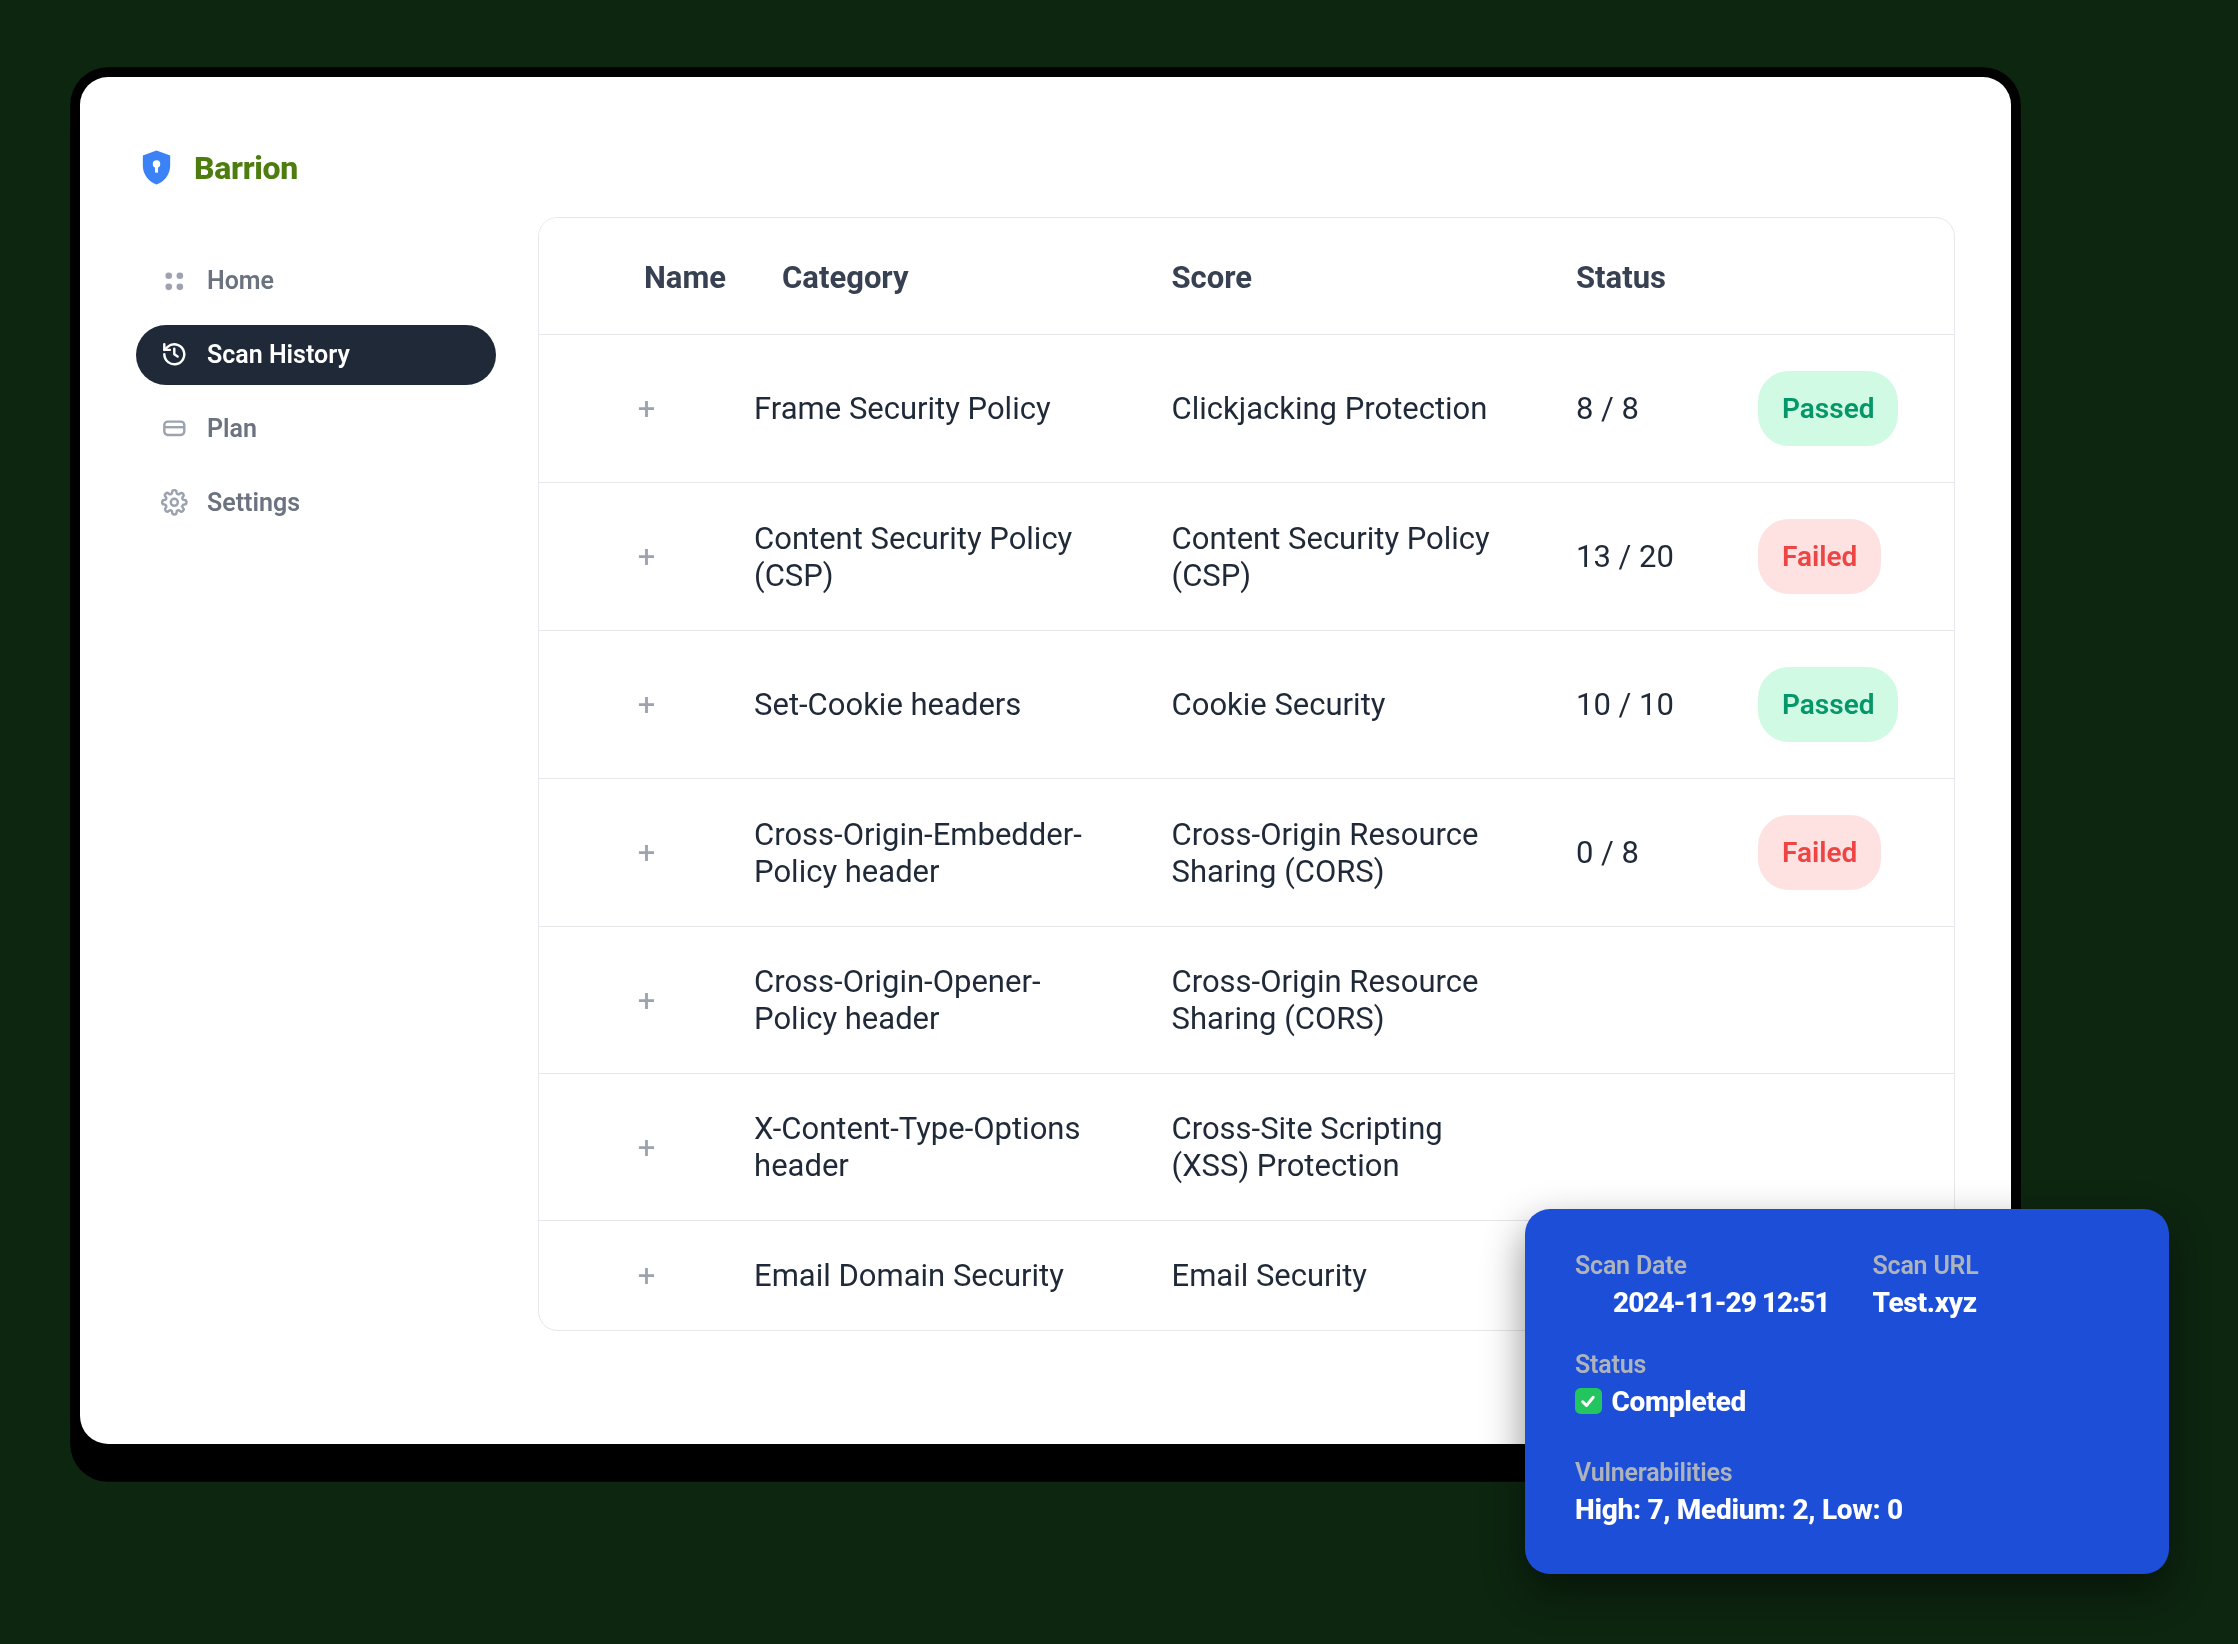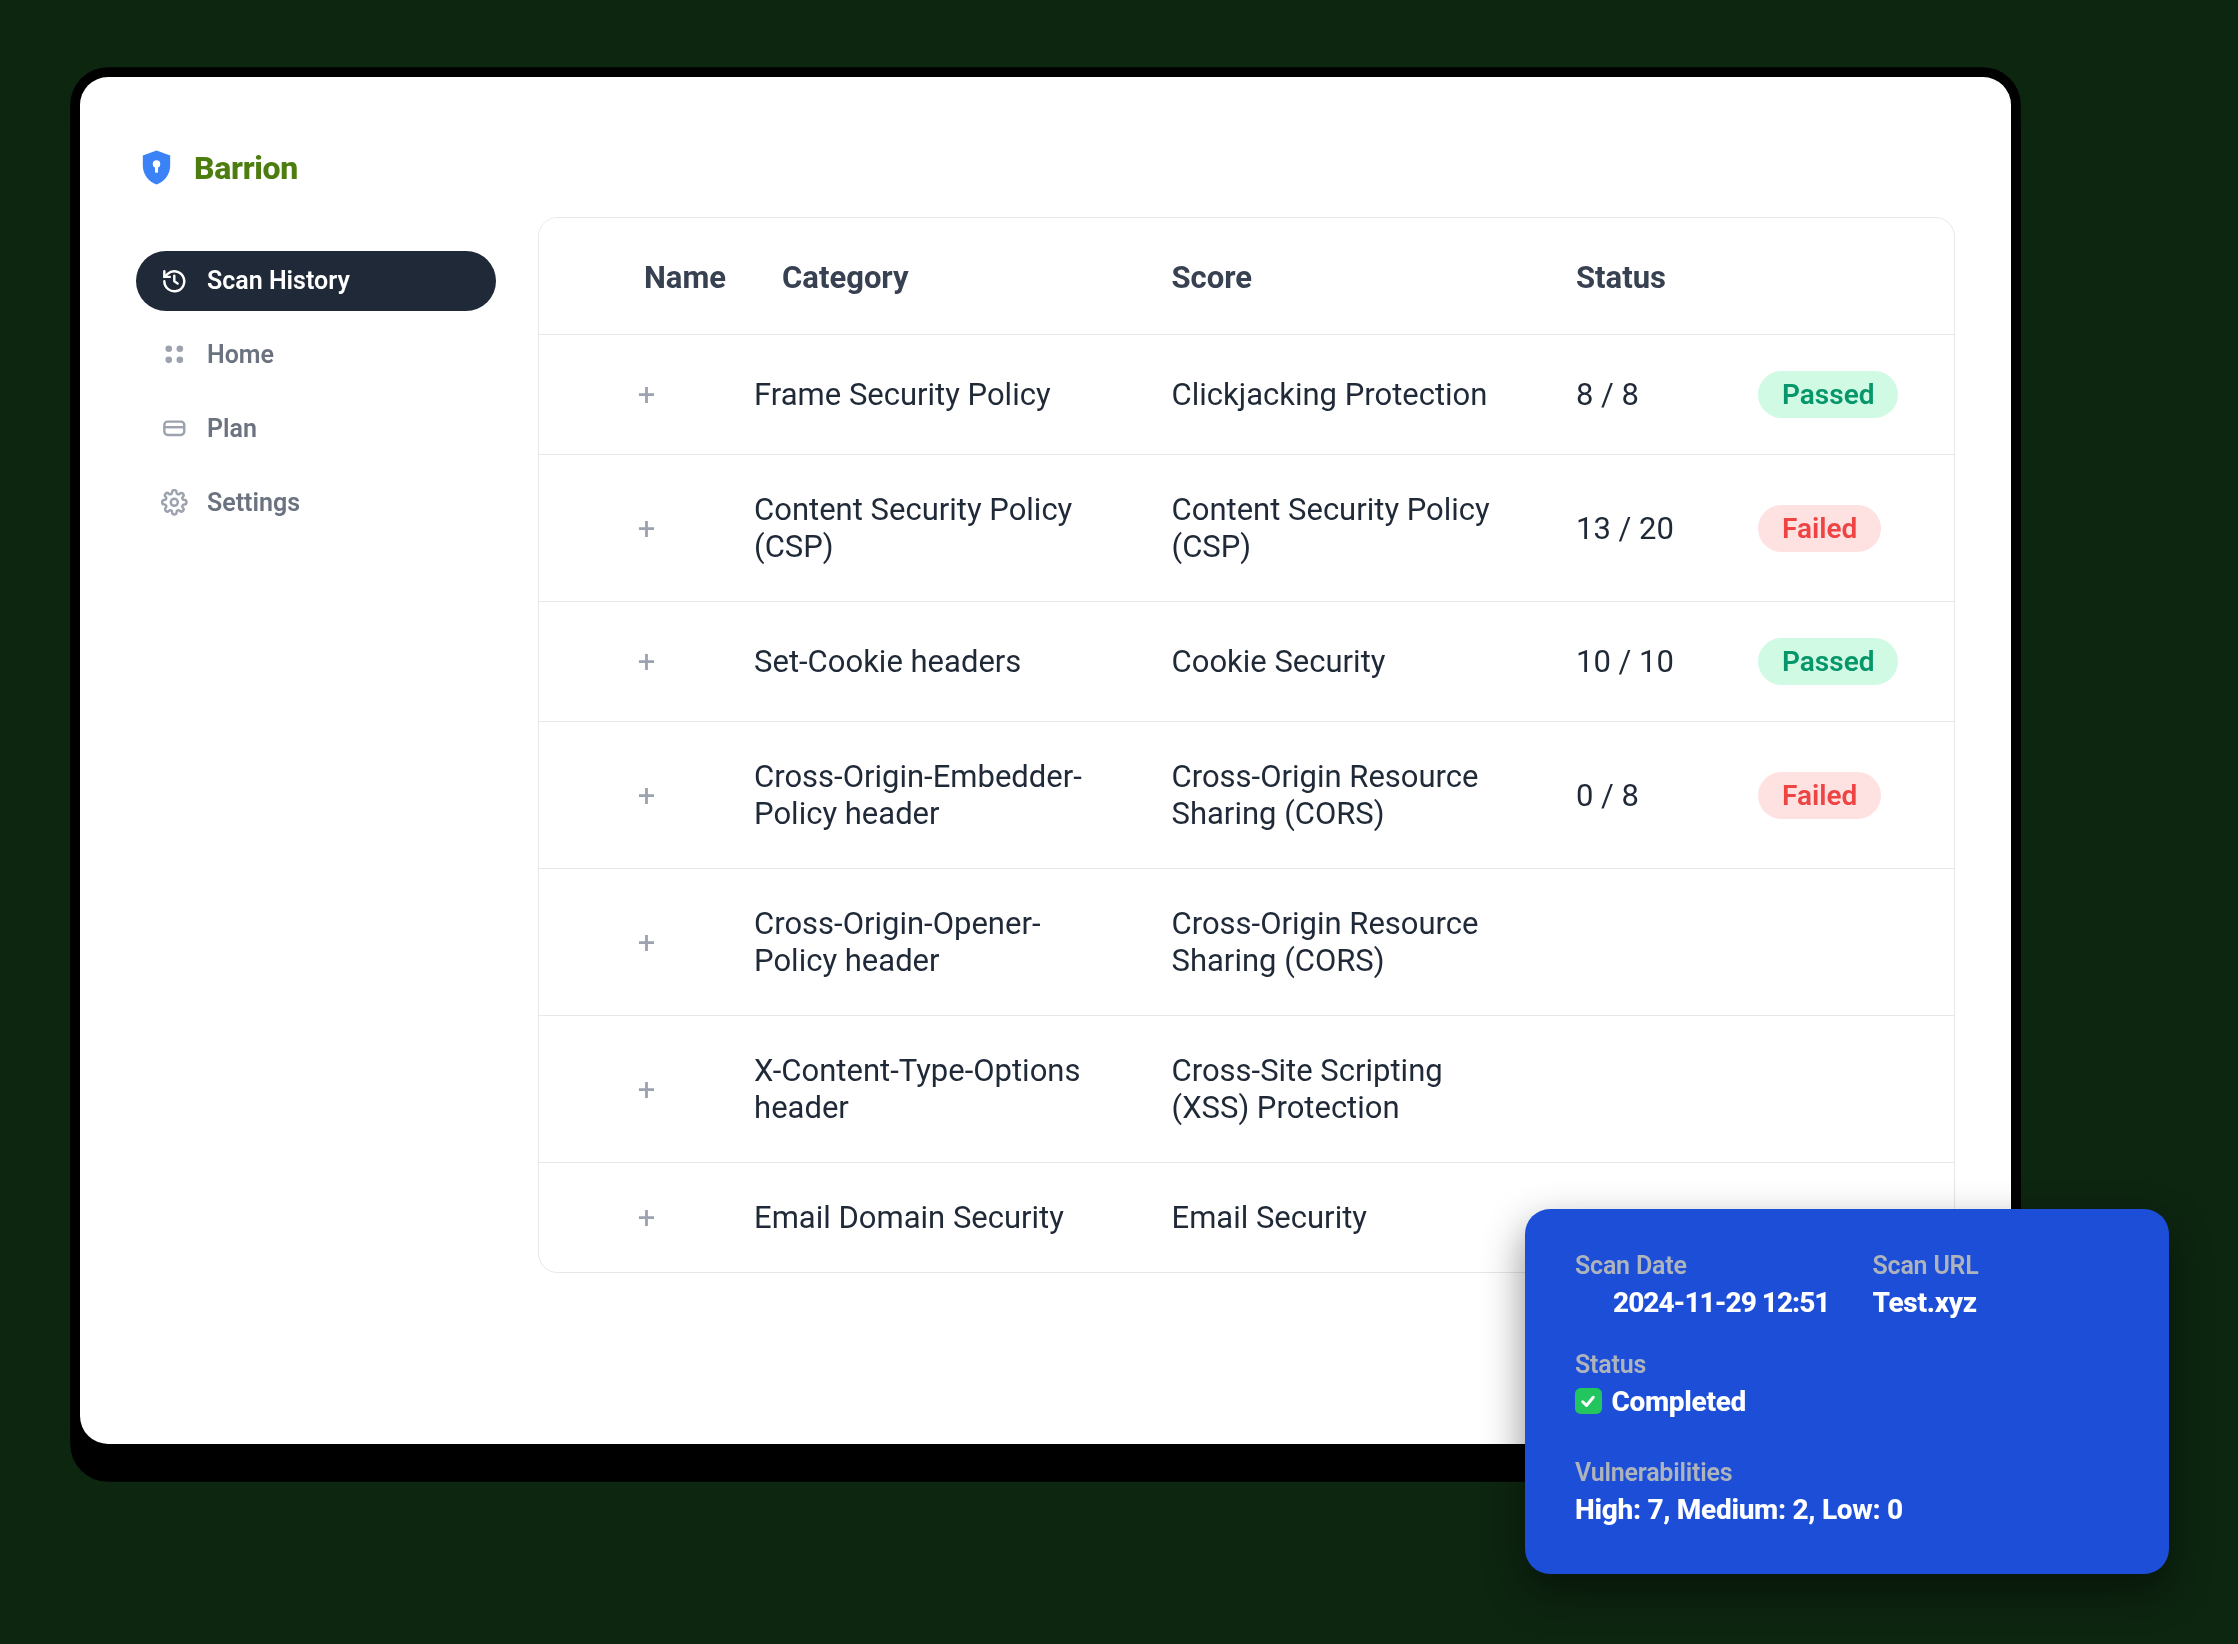--- a/index.html
+++ b/index.html
@@ -99,21 +99,21 @@
     font-weight: 400;
     font-size: 31px;
   }
   tbody td.name-cell { padding-left: 0; max-width: 364px; }
   tbody td.cat-cell  { max-width: 378px; }
   tbody td.score-cell { white-space: nowrap; width: 182px; }
   tbody td.status-cell { width: 224px; }
 
   .badge {
     display: inline-block;
-    padding: 7px 24px;
+    padding: 21px 24px;
     border-radius: 31px;
     font-size: 28px;
     font-weight: 600;
   }
   .badge.passed { background: #d1fae5; color: #059669; }
   .badge.failed { background: #fee2e2; color: #ef4444; }
 
   
   .summary-card {
     position: absolute;
@@ -170,41 +170,41 @@
         <svg viewBox="0 0 24 24" width="41" height="41" fill="#3b82f6">
           <path d="M12 2 L20 5 V11 C20 16 16.5 20.5 12 22 C7.5 20.5 4 16 4 11 V5 Z"></path>
           <circle cx="12" cy="10" r="2.2" fill="#fff"></circle>
           <rect x="11.1" y="11" width="1.8" height="4" fill="#fff"></rect>
         </svg>
       </span>
       <span class="brand-name">Barrion</span>
     </div>
 
     <nav class="nav">
-      <div class="nav-item active">
-        <span class="icon-slot">
-          <svg viewBox="0 0 24 24" width="26.6" height="26.6" fill="none" stroke="#fff" stroke-width="2.2" stroke-linecap="round" stroke-linejoin="round">
-            <path d="M3 12a9 9 0 1 0 3-6.7L3 8"></path>
-              <polyline points="3 3 3 8 8 8"></polyline>
-              <polyline points="12 7 12 12 15 14"></polyline>
-          </svg>
-        </span>
-        <span>Scan History</span>
-      </div>
-
       <div class="nav-item">
         <span class="icon-slot">
           <svg viewBox="0 0 24 24" width="26.6" height="26.6" fill="#9ca3af">
               <circle cx="7" cy="7" r="3"></circle>
               <circle cx="17" cy="7" r="3"></circle>
               <circle cx="7" cy="17" r="3"></circle>
               <circle cx="17" cy="17" r="3"></circle>
             </svg>
         </span>
         <span>Home</span>
+      </div>
+
+      <div class="nav-item active">
+        <span class="icon-slot">
+          <svg viewBox="0 0 24 24" width="26.6" height="26.6" fill="none" stroke="#fff" stroke-width="2.2" stroke-linecap="round" stroke-linejoin="round">
+            <path d="M3 12a9 9 0 1 0 3-6.7L3 8"></path>
+              <polyline points="3 3 3 8 8 8"></polyline>
+              <polyline points="12 7 12 12 15 14"></polyline>
+          </svg>
+        </span>
+        <span>Scan History</span>
       </div>
 
       <div class="nav-item">
         <span class="icon-slot">
           <svg viewBox="0 0 24 24" width="26.6" height="26.6" fill="none" stroke="#9ca3af" stroke-width="2.2">
               <rect x="3" y="6" width="18" height="12" rx="3"></rect>
               <line x1="3" y1="11" x2="21" y2="11"></line>
             </svg>
         </span>
         <span>Plan</span>

